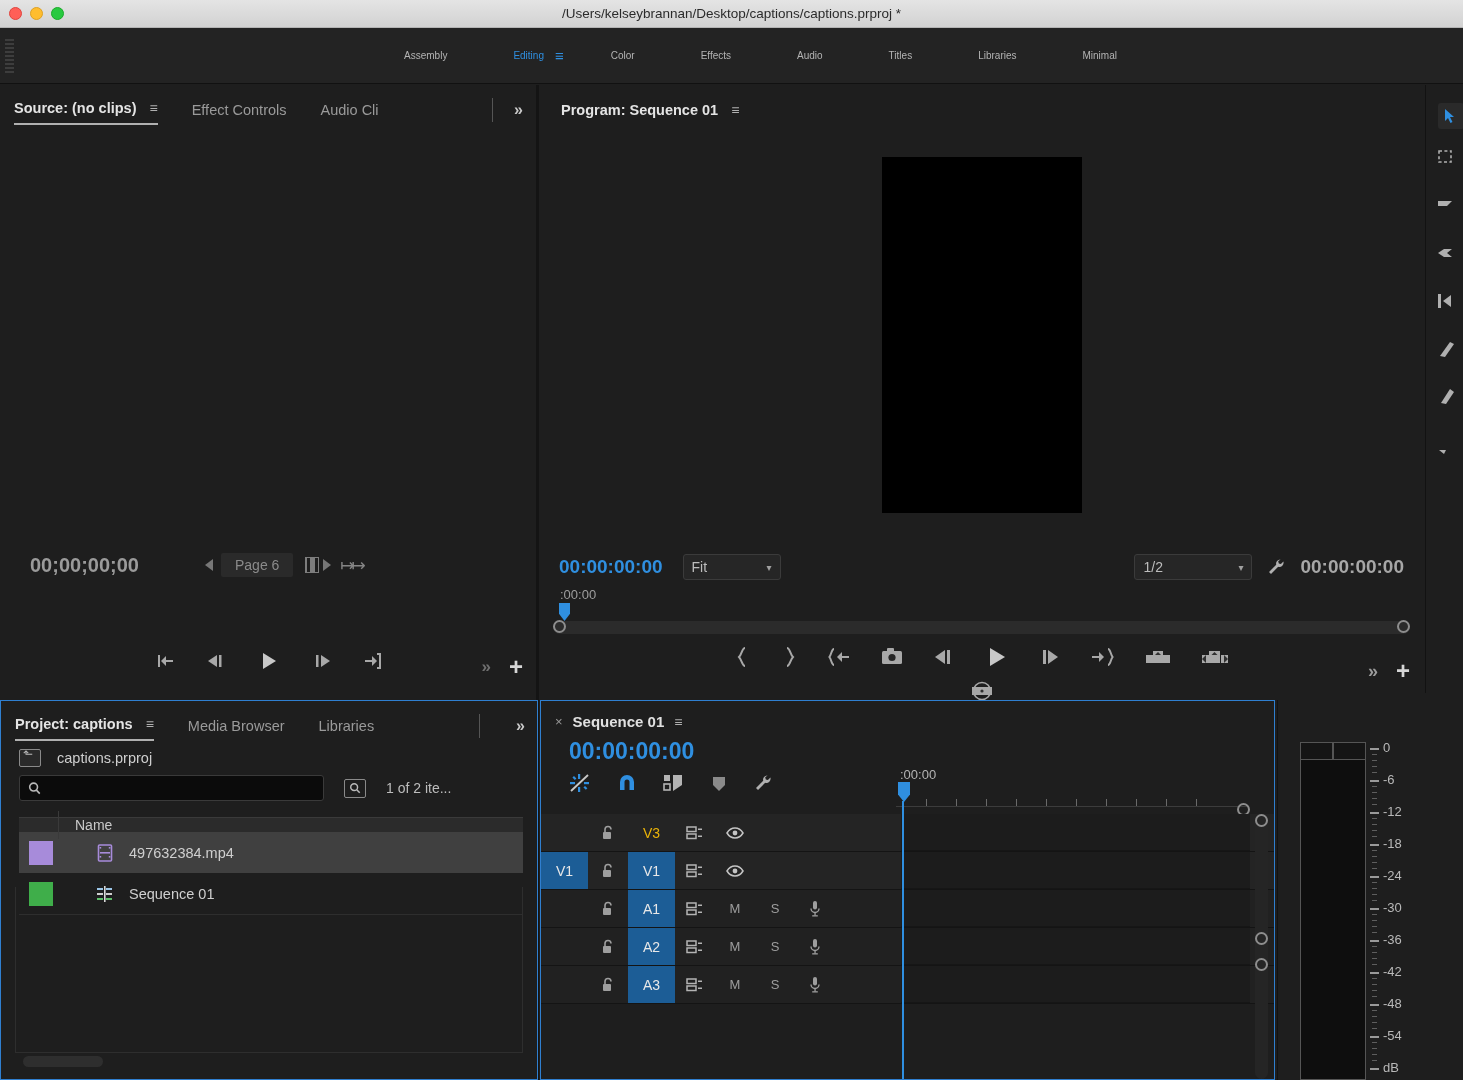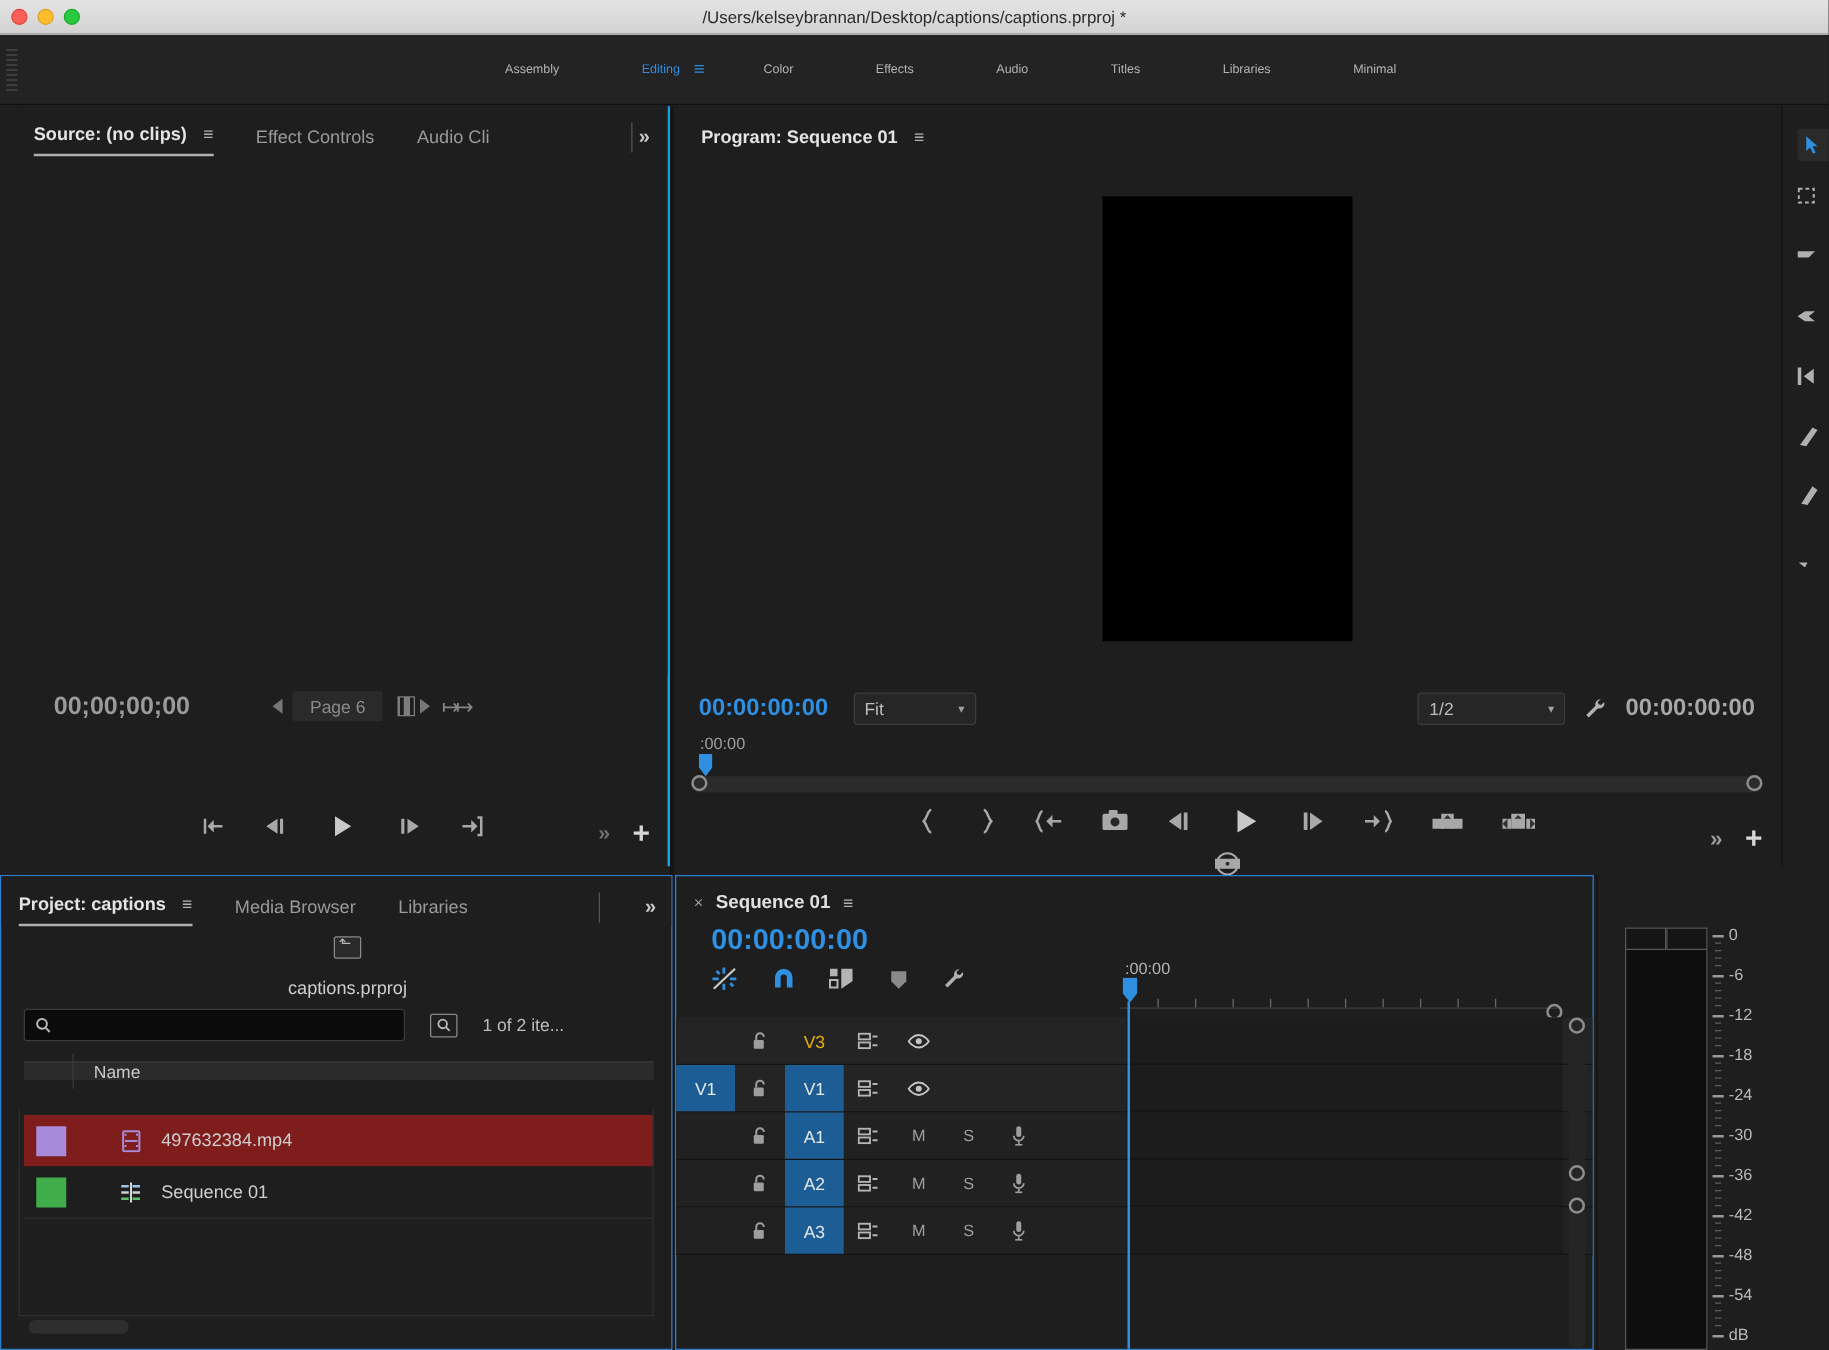--- a/index.html
+++ b/index.html
@@ -55,21 +55,21 @@
   }
   .ptab{
     font-size:14.5px; color:#9a9a9a; padding:0 0 7px 0; margin-right:34px;
     white-space:nowrap; position:relative;
   }
   .ptab.active{ color:#e4e4e4; font-weight:bold; border-bottom:2px solid #b0b0b0;}
   .ptab .hamb{ font-weight:normal; color:#b0b0b0; margin-left:9px; font-size:14px;}
   .chev{ color:#c9c9c9; font-size:16px; font-weight:bold;}
 
   
-  #sourceMonitor{ left:0; top:85px; width:538px; height:608px; background:#1e1e1e; border-right:4px solid #0ea5e9;padding-left:13px;}
+  #sourceMonitor{ left:0; top:85px; width:538px; height:608px; background:#1e1e1e; border-right:1px solid #0ea5e9;}
   #sourceMonitor .monitor-body{ height:415px; background:#1e1e1e;}
   .src-tc-row{ display:flex; align-items:center; height:50px; padding:0 0 0 30px;}
   .src-tc{ font-size:20px; font-weight:bold; color:#9a9a9a; letter-spacing:0px;}
   .page-nav{ display:flex; align-items:center; gap:0px; margin-left:66px; color:#6a6a6a;}
   .tri-l, .tri-r{ width:0;height:0;border-top:6px solid transparent;border-bottom:6px solid transparent;}
   .tri-l{ border-right:8px solid #777; }
   .tri-r{ border-left:8px solid #777; }
   .page-box{ background:#2a2a2a; border-radius:2px; padding:4px 14px; margin:0 8px; font-size:14px; color:#8b8b8b;}
   .film-ic{ width:14px;height:16px;background:#7d7d7d;margin:0 4px;position:relative;}
   .film-ic:before,.film-ic:after{content:"";position:absolute;top:1px;bottom:1px;width:3px;background:#1e1e1e;}
@@ -109,21 +109,21 @@
   .prog-transport{ display:flex; align-items:center; justify-content:center; gap:28px; margin-top:12px;}
   .prog-transport2{ display:flex; align-items:center; justify-content:center; margin-top:11px;}
   .prog-right-bottom{ position:absolute; right:14px; bottom:10px; display:flex; align-items:center; gap:18px;}
   .plus{ color:#d6d6d6; font-size:24px; font-weight:bold; line-height:1;}
 
   
   #projectPanel{
     left:0; top:700px; width:538px; height:380px;
     background:#1e1e1e; border:1px solid #2f7fd0;
   }
-  .proj-crumb{ display:flex; align-items:center; gap:16px; padding:8px 0 8px 18px;flex-direction:column;}
+  .proj-crumb{ display:flex; align-items:center; gap:16px; padding:8px 0 8px 18px;}
   .crumb-ic{
     width:22px;height:18px;border:1.5px solid #8a8a8a;border-radius:2px;
     position:relative; background:#2a2a2a;
   }
   .crumb-ic:after{ content:"⬑"; position:absolute; left:3px; top:-3px; font-size:12px; color:#b9b9b9;}
   .crumb-txt{ font-size:14.5px; color:#cfcfcf;}
   .proj-search-row{ display:flex; align-items:center; padding:0 14px 0 18px; gap:20px;}
   .search-box{
     flex:0 0 305px; height:26px; background:#0b0b0b; border:1px solid #3a3a3a; border-radius:3px;
     display:flex; align-items:center; padding:0 8px;
@@ -136,21 +136,21 @@
   .find-ic{ width:22px;height:19px;border:1.5px solid #8a8a8a; border-radius:2px; display:flex;align-items:center;justify-content:center;}
   .items-count{ font-size:14px; color:#bdbdbd;}
   .list-head{
     margin:16px 14px 0 18px; height:15px; background:#2b2b2b; border-top:1px solid #3a3a3a;
     display:flex; align-items:center;
   }
   .lh-swatchcol{ width:40px; height:28px; border-right:1px solid #3a3a3a;}
   .lh-name{ font-size:14px; color:#c9c9c9; padding-left:16px;}
   .proj-rows{ margin:0 14px 0 18px; border-bottom:1px solid #2e2e2e;}
   .proj-row{ height:41px; display:flex; align-items:center; }
-  .proj-row.selected{ background:#7f1d1d;margin-top:28px;}
+  .proj-row.selected{ background:#404040;}
   .swatch{ width:24px;height:24px; margin-left:10px; }
   .row-type-ic{ margin-left:42px; width:20px; height:20px; display:flex; align-items:center; justify-content:center;}
   .row-name{ font-size:14.5px; color:#cfcfcf; margin-left:14px;}
   .proj-hscroll{
     position:absolute; left:22px; bottom:12px; width:80px; height:11px;
     background:#2e2e2e; border-radius:6px;
   }
   .proj-inner-border{ position:absolute; left:14px; right:14px; top:186px; bottom:26px; border:1px solid #2e2e2e; border-top:0; pointer-events:none;}
 
   

